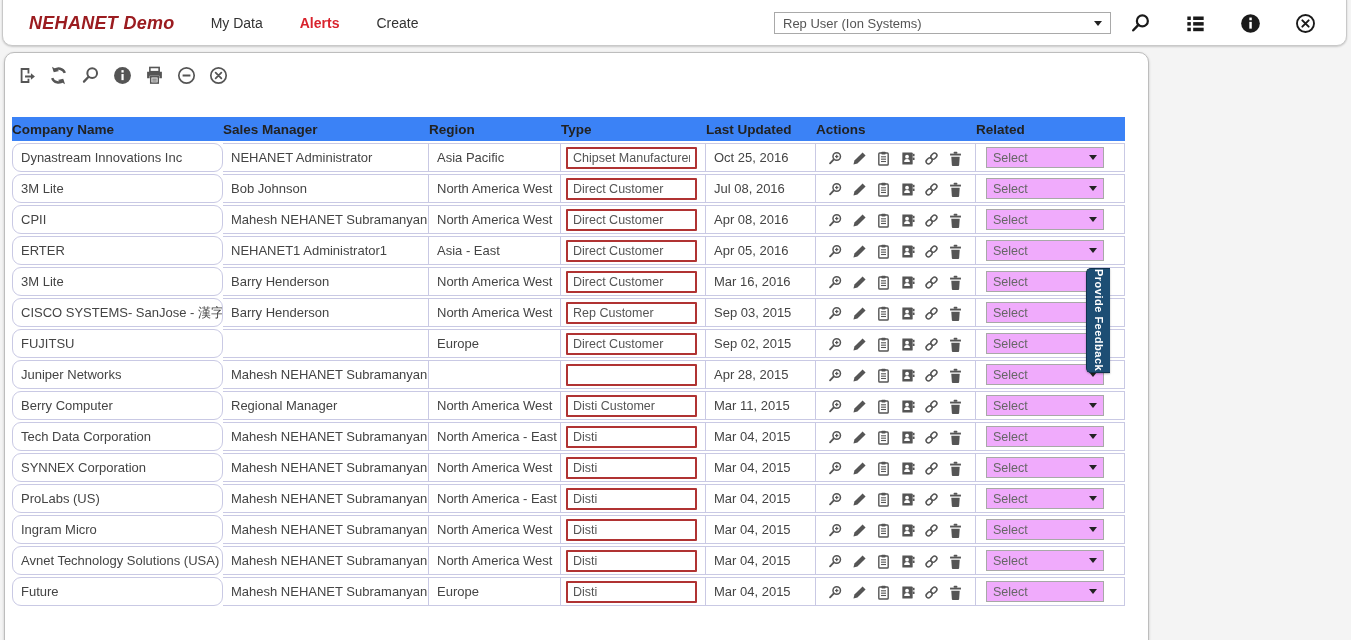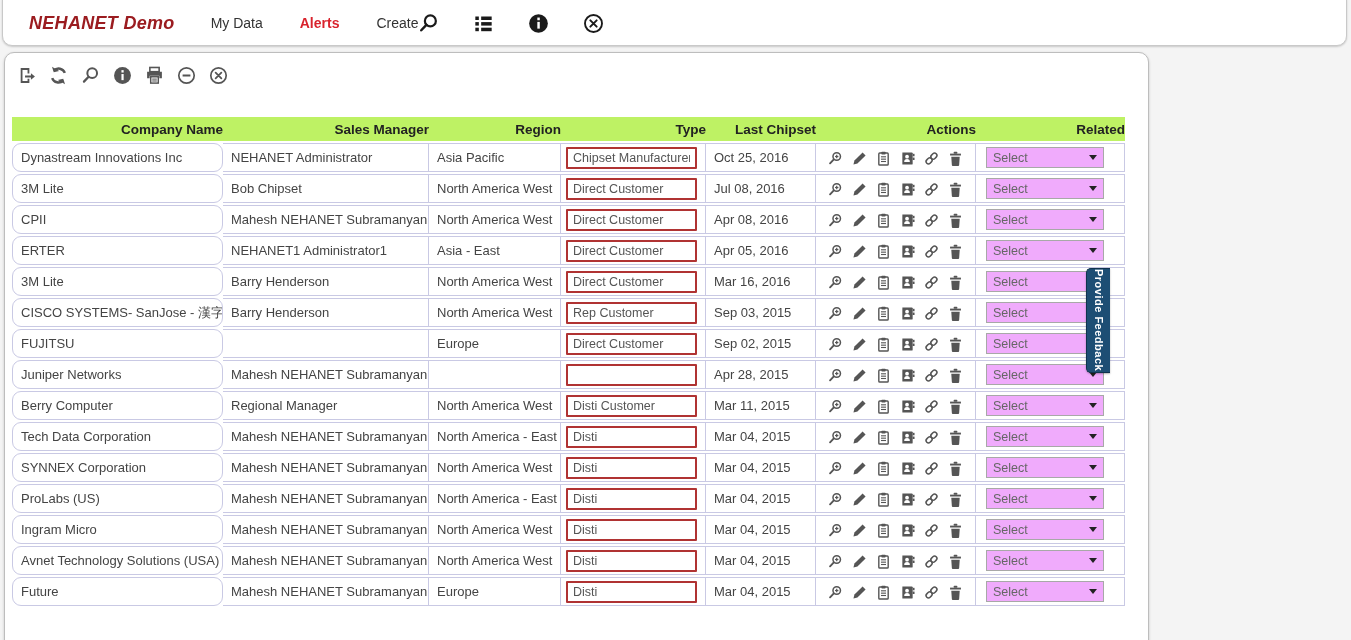--- a/index.html
+++ b/index.html
@@ -31,22 +31,22 @@
   .content-card { position:absolute; left:4px; top:52px; width:1145px; height:600px;
     background:#fff; border:1px solid #bdbdbd; border-radius:10px;
     box-shadow:0 1px 3px rgba(0,0,0,.18); }
   .grid-toolbar { display:flex; align-items:center; gap:13px; margin:13px 0 0 12px;
     color:#555; }
   .grid-toolbar .ic { width:19px; height:19px; cursor:pointer; }
 
   
   table.grid { border-collapse:separate; border-spacing:0 2px; table-layout:fixed;
     width:1113px; margin:30px 0 0 7px; }
-  th { background:#bef264; height:24px; font-size:13.5px; font-weight:bold;
-    color:#222; text-align:right; overflow:hidden; white-space:nowrap; }
+  th { background:#3b82f6; height:24px; font-size:13.5px; font-weight:bold;
+    color:#222; text-align:left; overflow:hidden; white-space:nowrap; }
   tbody td { background:#fff; height:29px; font-size:13px; color:#444;
     border-top:1px solid #c9c9e4; border-bottom:1px solid #c9c9e4;
     border-right:1px solid #c9c9e4; overflow:hidden; white-space:nowrap;
     vertical-align:middle; }
   tbody td:first-child { border-left:1px solid #c9c9e4;border-radius:9px; }
   td.cell-pad { padding-left:8px; }
   .type-input { width:131px; height:22px; margin-left:5px; border:2px solid #b03333;
     border-radius:1px; font-family:"Liberation Sans", sans-serif; font-size:12.5px;
     color:#555; padding:0 5px; outline:none; background:#fff; }
   td.c-actions { text-align:center; }
@@ -71,20 +71,24 @@
 <body>
 
 <div class="page">
 
   <div class="nav-card">
     <div class="logo">NEHANET Demo</div>
     <div class="nav-items">
       <span class="nav-item">My Data</span>
       <span class="nav-item active">Alerts</span>
       <span class="nav-item">Create</span>
+    </div>
+    <div class="user-select">
+      <span>Rep User (Ion Systems)</span>
+      <span class="caret"></span>
     </div>
     <div class="nav-icons">
       <span class="ic">
         <svg viewBox="0 0 18 18">
             <circle cx="10.6" cy="6.8" r="4.7" fill="none" stroke="currentColor" stroke-width="1.9"></circle>
             <line x1="7.2" y1="10.2" x2="2.8" y2="14.8" stroke="currentColor" stroke-width="2.1" stroke-linecap="round"></line>
           </svg>
       </span>
       <span class="ic">
         <svg viewBox="0 0 18 18" fill="currentColor">
@@ -174,21 +178,21 @@
           <col style="width:110px">
           <col style="width:160px">
         <col style="width:149px">
       </colgroup>
       <thead>
         <tr>
           <th>Company Name</th>
           <th>Sales Manager</th>
           <th>Region</th>
           <th>Type</th>
-          <th>Last Chipset</th>
+          <th>Last Updated</th>
           <th>Actions</th>
           <th>Related</th>
         </tr>
       </thead>
       <tbody>
           <tr>
       <td class="cell-pad">Dynastream Innovations Inc</td>
       <td class="cell-pad">NEHANET Administrator</td>
       <td class="cell-pad">Asia Pacific</td>
       <td><input class="type-input" type="text" value="Chipset Manufacturer" style=""></td>
@@ -245,21 +249,21 @@
       </td>
       <td>
         <div class="related-select">
           <span>Select</span>
           <span class="caret"></span>
         </div>
       </td>
     </tr>
           <tr>
       <td class="cell-pad">3M Lite</td>
-      <td class="cell-pad">Bob Chipset</td>
+      <td class="cell-pad">Bob Johnson</td>
       <td class="cell-pad">North America West</td>
       <td><input class="type-input" type="text" value="Direct Customer" style=""></td>
       <td class="cell-pad">Jul 08, 2016</td>
       <td class="c-actions">
         <span class="act-wrap">
           <span class="act">
             <svg viewBox="0 0 16 16">
                     <circle cx="9.3" cy="5.9" r="4" fill="none" stroke="currentColor" stroke-width="1.6"></circle>
                     <line x1="9.3" y1="4.1" x2="9.3" y2="7.7" stroke="currentColor" stroke-width="1.3"></line>
                     <line x1="7.5" y1="5.9" x2="11.1" y2="5.9" stroke="currentColor" stroke-width="1.3"></line>

